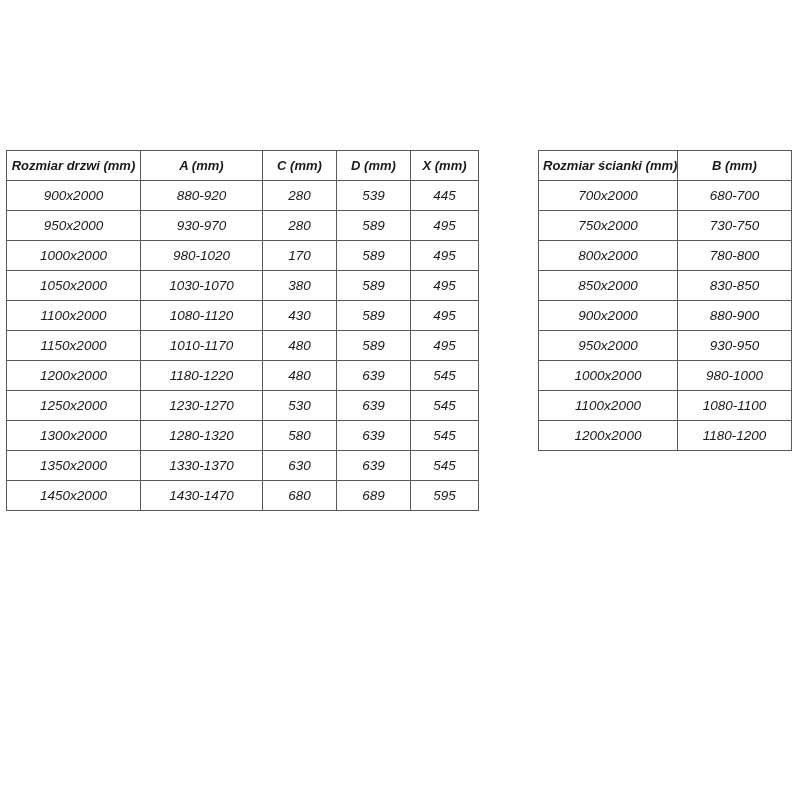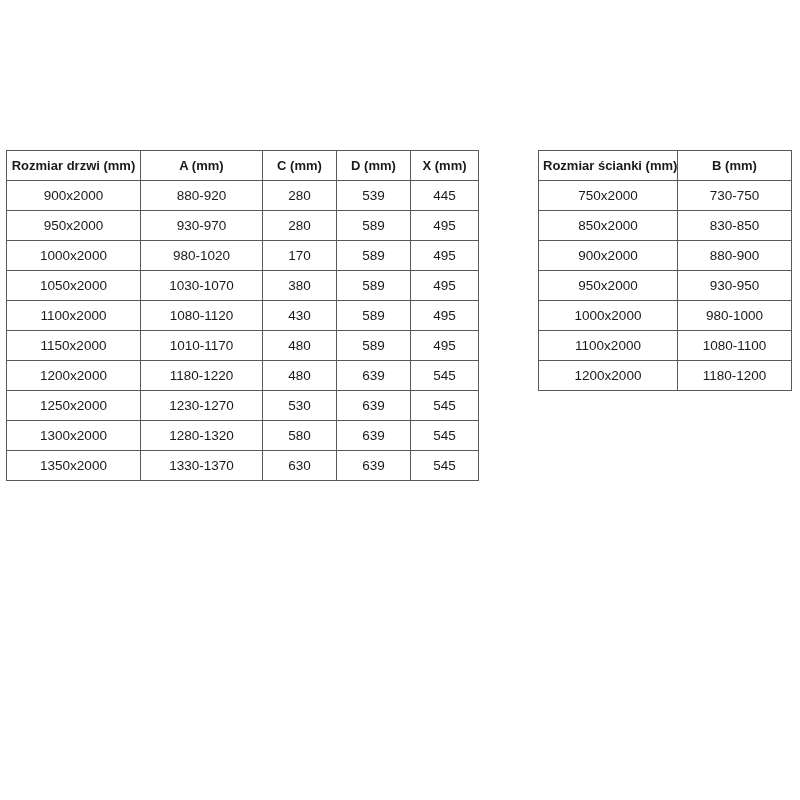--- a/index.html
+++ b/index.html
@@ -14,20 +14,21 @@
     background: var(--bg-color);
     font-family: "Liberation Sans", "DejaVu Sans", sans-serif;
     color: var(--text-color);
   }
   .page {
     position: relative;
     width: 800px;
     height: 800px;
     background: var(--bg-color);
     overflow: hidden;
+    font-style: italic;
   }
   table.spec-table {
     position: absolute;
     border-collapse: collapse;
     table-layout: fixed;
     background: var(--bg-color);
   }
   table.spec-table th,
   table.spec-table td {
     border: 1px solid var(--border-color);
@@ -140,40 +141,55 @@
           <td>639</td>
           <td>545</td>
         </tr>
         <tr>
           <td>1350x2000</td>
           <td>1330-1370</td>
           <td>630</td>
           <td>639</td>
           <td>545</td>
         </tr>
+        <tr>
+          <td>1450x2000</td>
+          <td>1430-1470</td>
+          <td>680</td>
+          <td>689</td>
+          <td>595</td>
+        </tr>
       </tbody>
   </table>
 
   <table class="spec-table table-walls">
     <colgroup>
       <col style="width:139px">
       <col style="width:114px">
     </colgroup>
     <thead>
         <tr>
           <th>Rozmiar ścianki (mm)</th>
           <th>B (mm)</th>
         </tr>
       </thead>
     <tbody>
         <tr>
+          <td>700x2000</td>
+          <td>680-700</td>
+        </tr>
+        <tr>
           <td>750x2000</td>
           <td>730-750</td>
         </tr>
         <tr>
+          <td>800x2000</td>
+          <td>780-800</td>
+        </tr>
+        <tr>
           <td>850x2000</td>
           <td>830-850</td>
         </tr>
         <tr>
           <td>900x2000</td>
           <td>880-900</td>
         </tr>
         <tr>
           <td>950x2000</td>
           <td>930-950</td>

